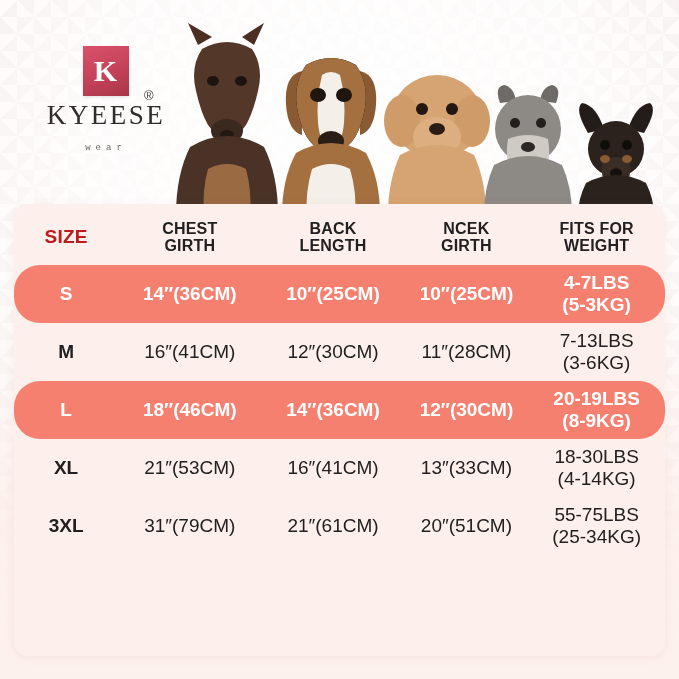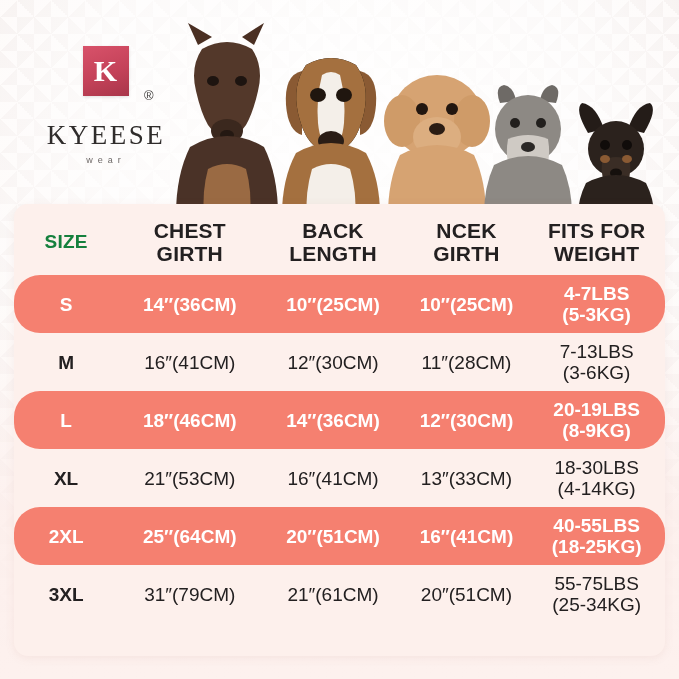--- a/index.html
+++ b/index.html
@@ -65,32 +65,33 @@
     box-shadow: 0 1px 3px rgba(0,0,0,.12);
   }
   .brand-reg {
     position: absolute;
     left: 128px;
     top: 42px;
     font-size: 13px;
     color: #3d3a39;
   }
   .brand-name {
-    margin-top: 24px;
+    margin-top: 4px;
     font-family: "Liberation Serif", serif;
     font-size: 27px;
     letter-spacing: 2.5px;
     color: #2f2c2b;
     font-weight: 400;
   }
   .brand-sub {
-    margin-top: 4px;
+    margin-top: 12px;
     font-size: 9px;
     letter-spacing: 5px;
     color: #6d6867;
+    font-family: Liberation Mono, monospace;
   }
 
   
   .dogs {
     position: absolute;
     left: 0;
     right: 0;
     top: 0;
     height: 215px;
   }
@@ -120,30 +121,30 @@
   }
   table.size-table th,
   table.size-table td {
     text-align: center;
     vertical-align: middle;
     color: #232021;
   }
 
   thead th {
     padding: 16px 2px 10px 2px;
-    font-size: 21px;
+    font-size: 16px;
     font-weight: 700;
     line-height: 1.08;
     color: #f07567;
     letter-spacing: .2px;
     text-transform: uppercase;
   }
   thead th.col-size {
     font-size: 19px;
-    color: #15803d;
+    color: #b91c1c;
   }
 
   tbody tr { height: 58px; }
   tbody td {
     font-size: 19px;
     line-height: 1.12;
     font-weight: 400;
     padding: 2px;
   }
   tbody td.col-size { font-weight: 600; font-size: 19px; }
@@ -345,32 +346,20 @@
           <td>16″(41CM)</td>
           <td>13″(33CM)</td>
           <td>
             <span class="cell-lines">
               <span>18-30LBS</span>
               <span>(4-14KG)</span>
             </span>
           </td>
         </tr>
 
-        <tr class="striped">
-          <td class="col-size">2XL</td>
-          <td>25″(64CM)</td>
-          <td>20″(51CM)</td>
-          <td>16″(41CM)</td>
-          <td>
-            <span class="cell-lines">
-              <span>40-55LBS</span>
-              <span>(18-25KG)</span>
-            </span>
-          </td>
-        </tr>
 
         <tr>
           <td class="col-size">3XL</td>
           <td>31″(79CM)</td>
           <td>21″(61CM)</td>
           <td>20″(51CM)</td>
           <td>
             <span class="cell-lines">
               <span>55-75LBS</span>
               <span>(25-34KG)</span>

